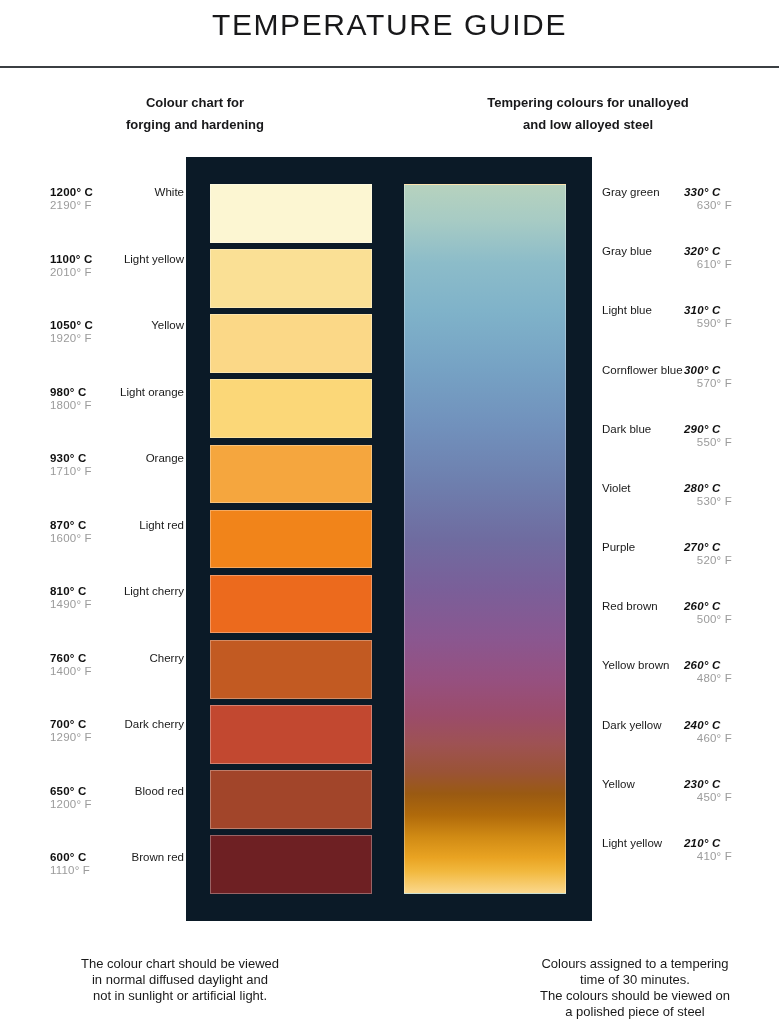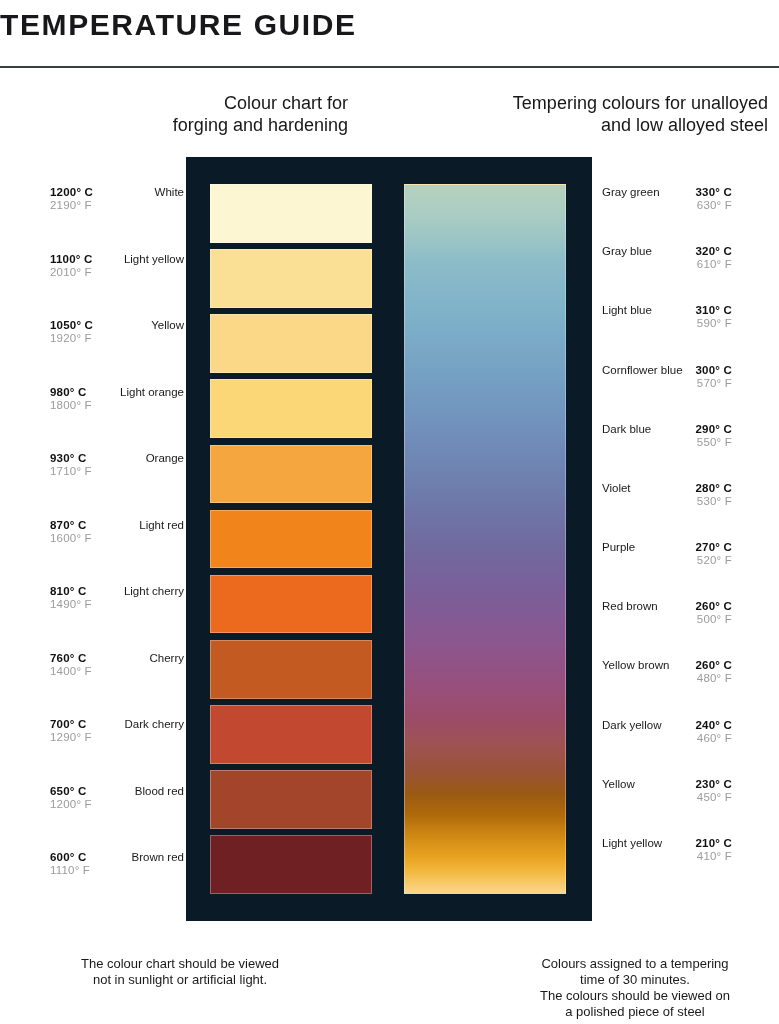--- a/index.html
+++ b/index.html
@@ -19,43 +19,43 @@
     height: 1024px;
     background: #ffffff;
   }
 
   
   .page-title {
     position: absolute;
     top: 8px;
     left: 0;
     width: 779px;
-    text-align: left;
+    text-align: center;
     font-size: 30px;
-    font-weight: bold;
+    font-weight: normal;
     letter-spacing: 1.6px;
     color: #18181a;
     font-family: "Liberation Sans", sans-serif;
   }
 
   .header-rule {
     position: absolute;
     top: 66px;
     left: 0;
     width: 779px;
     height: 2px;
     background: #3b3f43;
   }
 
   
   .col-heading {
     position: absolute;
-    text-align: right;
-    font-size: 18px;
-    font-weight: normal;
+    text-align: center;
+    font-size: 13px;
+    font-weight: bold;
     line-height: 22px;
     color: #18181a;
   }
   .col-heading.left  { top: 92px; left: 42px;  width: 306px; }
   .col-heading.right { top: 92px; left: 408px; width: 360px; }
 
   
   .panel {
     position: absolute;
     top: 157px;
@@ -159,21 +159,21 @@
     white-space: nowrap;
   }
   .right-row .temps {
     position: absolute;
     left: 84px;
     top: 2px;
     text-align: left;
     white-space: nowrap;
   }
   .right-row .temp-f { text-align: right; width: 48px; }
-  .right-row .temp-c { text-align: right; }
+  .right-row .temp-c { text-align: left; font-style: italic; }
 
   
   .footnote {
     position: absolute;
     font-size: 13px;
     line-height: 16px;
     color: #1a1a1a;
     text-align: center;
   }
   .footnote.left  { top: 956px; left: 30px;  width: 300px; }
@@ -379,20 +379,21 @@
         <div class="name">Light yellow</div>
         <div class="temps">
           <span class="temp-c">210° C</span>
           <span class="temp-f">410° F</span>
         </div>
       </div>
     </div>
 
   <div class="footnote left">
       <div>The colour chart should be viewed</div>
+      <div>in normal diffused daylight and</div>
       <div>not in sunlight or artificial light.</div>
     </div>
   <div class="footnote right">
       <div>Colours assigned to a tempering</div>
       <div>time of 30 minutes.</div>
       <div>The colours should be viewed on</div>
       <div>a polished piece of steel</div>
     </div>
 
 </div>

